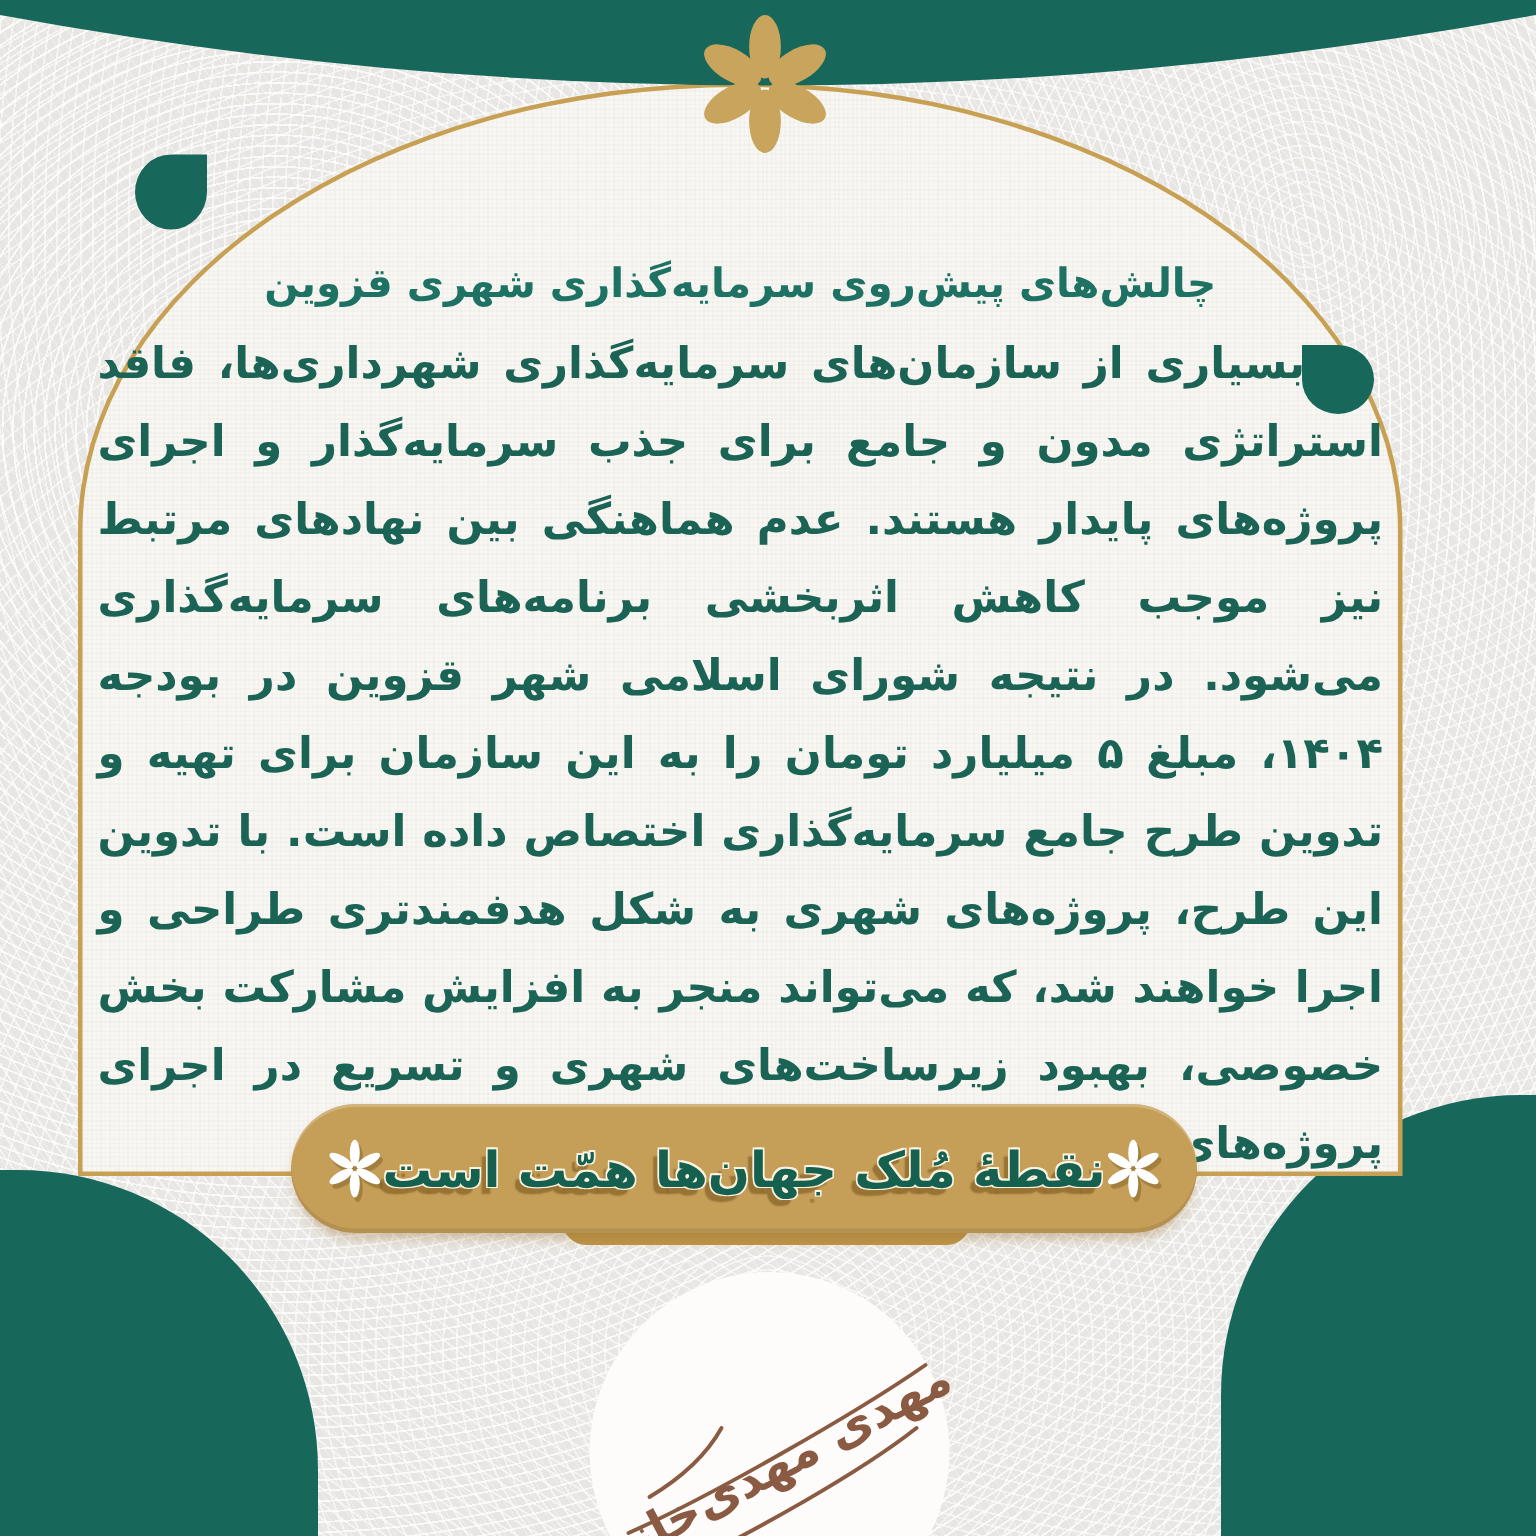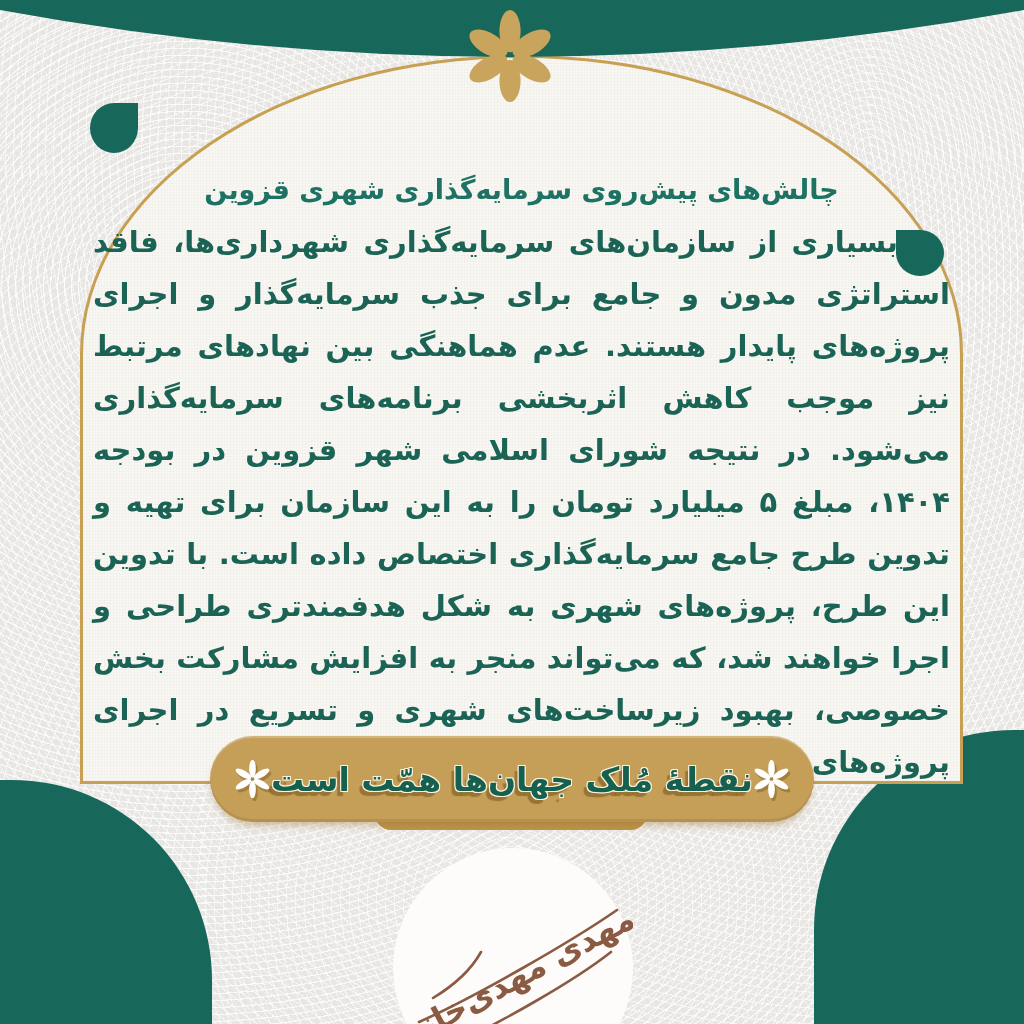--- a/index.html
+++ b/index.html
@@ -23,21 +23,21 @@
   .corner-bl{left:-60px;bottom:-60px;width:272px;height:304px;border-radius:0 200px 0 0;}
   .corner-br{right:-90px;bottom:-66px;width:300px;height:360px;border-radius:200px 0 0 0;}
 
   
   .leaf{position:absolute;background:#17685a;}
   .leaf-tl{left:90px;top:103px;width:48px;height:50px;border-radius:65% 0 65% 65%;z-index:2;}
   .leaf-para{right:16px;top:172px;width:48px;height:46px;border-radius:0 65% 65% 65%;z-index:3;}
 
   
   .panel{
-    position:absolute;left:80px;top:55px;width:877px;height:723px;z-index:2;
+    position:absolute;left:52px;top:55px;width:877px;height:723px;z-index:2;
     border:3px solid #c8a053;
     border-radius:50% 50% 0 0 / 41% 41% 0 0;
     background-color:#f8f7f3;
     background-image:
       repeating-linear-gradient(90deg, rgba(185,180,168,.07) 0 1px, rgba(0,0,0,0) 1px 3px),
       repeating-linear-gradient(0deg, rgba(185,180,168,.07) 0 1px, rgba(0,0,0,0) 1px 3px);
   }
   .title{
     position:absolute;top:116px;left:0;right:0;margin:0;text-align:center;
     font-size:27px;font-weight:bold;color:#1d7264;letter-spacing:0;
@@ -50,21 +50,21 @@
 
   
   .flower{position:absolute;left:464px;top:10px;z-index:4;}
 
   
   .pill-under{
     position:absolute;left:375px;top:780px;width:272px;height:50px;z-index:2;
     background:#bf9549;border-radius:0 0 16px 16px;
   }
   .pill{
-    position:absolute;left:210px;top:736px;width:604px;height:86px;z-index:4;
+    position:absolute;left:194px;top:736px;width:604px;height:86px;z-index:4;
     background:#c59e58;border-radius:43px;
     box-shadow:inset 0 2px 0 rgba(255,255,255,.22), inset 0 -3px 0 rgba(0,0,0,.08), 0 6px 9px -3px rgba(150,110,45,.45);
     display:flex;align-items:center;justify-content:space-between;
     padding:0 24px;box-sizing:border-box;
   }
   .slogan{
     font-size:33px;font-weight:bold;color:#16604f;white-space:nowrap;
     text-shadow:
       -1px -1px 0 #fbf3e2, 1px -1px 0 #fbf3e2, -1px 1px 0 #fbf3e2, 1px 1px 0 #fbf3e2,
       -4px 5px 1px rgba(122,88,28,.6);

